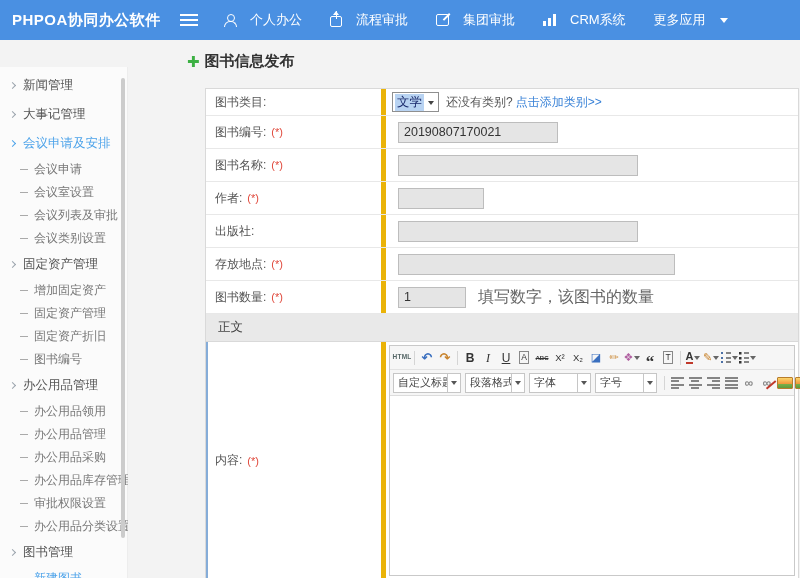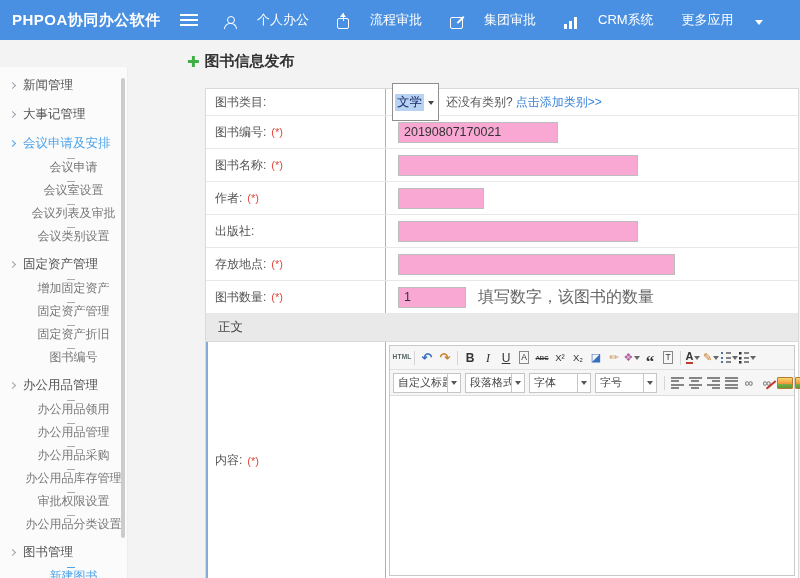--- a/index.html
+++ b/index.html
@@ -9,21 +9,21 @@
 
   
   .header { position:absolute; left:0; top:0; width:800px; height:40px; background:#4a90e2;
     display:flex; align-items:center; color:#fff; }
   .logo { width:180px; padding-left:12px; font-size:15px; font-weight:bold; letter-spacing:.5px; }
   .hamburger { width:18px; height:12px; margin-right:26px; cursor:pointer;
     background:linear-gradient(#fff,#fff) 0 0/18px 2px no-repeat,
                linear-gradient(#fff,#fff) 0 5px/18px 2px no-repeat,
                linear-gradient(#fff,#fff) 0 10px/18px 2px no-repeat; }
   .hnav { display:flex; align-items:center; gap:28px; font-size:13px; }
-  .hitem { display:flex; align-items:flex-end; gap:21px; cursor:pointer; white-space:nowrap; }
+  .hitem { display:flex; align-items:center; gap:14px; cursor:pointer; white-space:nowrap; }
   .hic { display:inline-block; position:relative; }
   .hic-user { width:12px; height:13px; }
   .hic-user::before { content:""; position:absolute; left:3px; top:0; width:6px; height:6px;
     border:1.3px solid #fff; border-radius:50%; }
   .hic-user::after { content:""; position:absolute; left:0; bottom:0; width:11px; height:5px;
     border:1.3px solid #fff; border-bottom:none; border-radius:6px 6px 0 0; }
   .hic-flow { width:12px; height:11px; border:1.3px solid #fff; border-radius:2px; margin-top:3px; }
   .hic-flow::before { content:""; position:absolute; left:4.5px; top:-6px; width:1.6px; height:8px; background:#fff; }
   .hic-flow::after { content:""; position:absolute; left:2px; top:-9px;
     border:3px solid transparent; border-bottom:4px solid #fff; }
@@ -34,51 +34,51 @@
     background:linear-gradient(#fff,#fff) 0 100%/3px 5px no-repeat,
                linear-gradient(#fff,#fff) 5px 100%/3px 8px no-repeat,
                linear-gradient(#fff,#fff) 10px 100%/3px 12px no-repeat; }
   .caret-w { width:0; height:0; border:4px solid transparent; border-top:5px solid #fff; margin-top:4px; }
 
   
   .sidebar { position:absolute; left:0; top:40px; width:128px; height:538px; background:#fbfbfb;
     border-right:1px solid #ededed; padding-top:4px;margin-top:27px; }
   .side-item { display:flex; align-items:center; cursor:pointer; color:#555; }
   .side-item.group { height:29px; font-size:12.5px; padding-left:10px; }
-  .side-item.child { height:23px; font-size:12px; padding-left:20px; color:#777;flex-direction:column; }
+  .side-item.child { height:23px; font-size:12px; padding-left:20px; color:#777; }
   .side-item.active { color:#4da3ea; }
   .chev { width:5px; height:5px; border-top:1.5px solid #9aa3ac; border-right:1.5px solid #9aa3ac;
     transform:rotate(45deg); margin-right:8px; flex:none; }
   .side-item.active .chev { border-color:#4da3ea; }
   .dash { width:8px; height:1px; background:#aaa; margin-right:6px; flex:none; }
   .side-item.active .dash { background:#4da3ea; }
   .side-item .lbl { white-space:nowrap; }
   .scroll-thumb { position:absolute; left:121px; top:78px; width:4px; height:460px;
     background:#cccccc; border-radius:2px; }
 
   
   .main { position:absolute; left:128px; top:40px; width:672px; height:538px; background:#f3f3f3; }
   .title-bar { position:absolute; left:59px; top:12px; display:flex; align-items:center; gap:5px; }
   .plus-ic { color:#3cb043; font-size:15px; font-weight:bold; line-height:14px; }
   .page-title { font-size:15px; font-weight:bold; color:#333; }
 
   .form-box { position:absolute; left:77px; top:48px; width:594px; height:492px;
     background:#fff; border:1px solid #d9d9d9; display:flex; flex-direction:column; }
   .frow { display:flex; border-bottom:1px solid #e8e8e8; flex:none; }
   .r27 { height:27px; } .r33 { height:33px;gap:6px; }
-  .flabel { width:180px; border-right:1px solid #eab308; display:flex; align-items:center;
+  .flabel { width:180px; border-right:5px solid #eab308; display:flex; align-items:center;
     padding-left:9px; font-size:12px; color:#555; flex:none; }
   .req { color:#e0493c; margin-left:5px; font-size:11px; }
   .fvalue { flex:1; display:flex; align-items:center; padding:0 6px; min-width:0; }
-  .tin { height:21px; border:1px solid #bdbdbd; background:#f9a8d4; font-size:12.5px; color:#333;
+  .tin { height:21px; border:1px solid #bdbdbd; background:#e5e5e5; font-size:12.5px; color:#333;
     padding:0 5px; font-family:"Liberation Sans","DejaVu Sans",sans-serif; }
   .hint { font-size:16px; color:#666; margin-left:12px; white-space:nowrap; }
 
   .sel-box { display:inline-flex; align-items:center; border:1px solid #8f8f8f; background:#fff;
-    height:20px; padding:18px 2px; cursor:pointer; }
+    height:20px; padding:0 2px; cursor:pointer; }
   .sel-val { font-size:12.5px; color:#1a2a6c; background:#b8d3f2; padding:0 2px; }
   .sel-caret { width:0; height:0; border:3.5px solid transparent; border-top:4.5px solid #444;
     margin:4px 2px 0 4px; }
   .plain-txt { font-size:12px; color:#555; margin-left:7px; white-space:nowrap; }
   .link-txt { font-size:12px; color:#3982d7; margin-left:3px; cursor:pointer; white-space:nowrap; }
 
   .section-bar { height:28px; background:#e9e9e9; border-bottom:1px solid #d9d9d9;
     display:flex; align-items:center; padding-left:12px; font-size:12.5px; color:#444; flex:none; }
 
   .crow { flex:1; border-bottom:none; box-shadow:inset 2px 0 0 #85acd8; min-height:0; }

